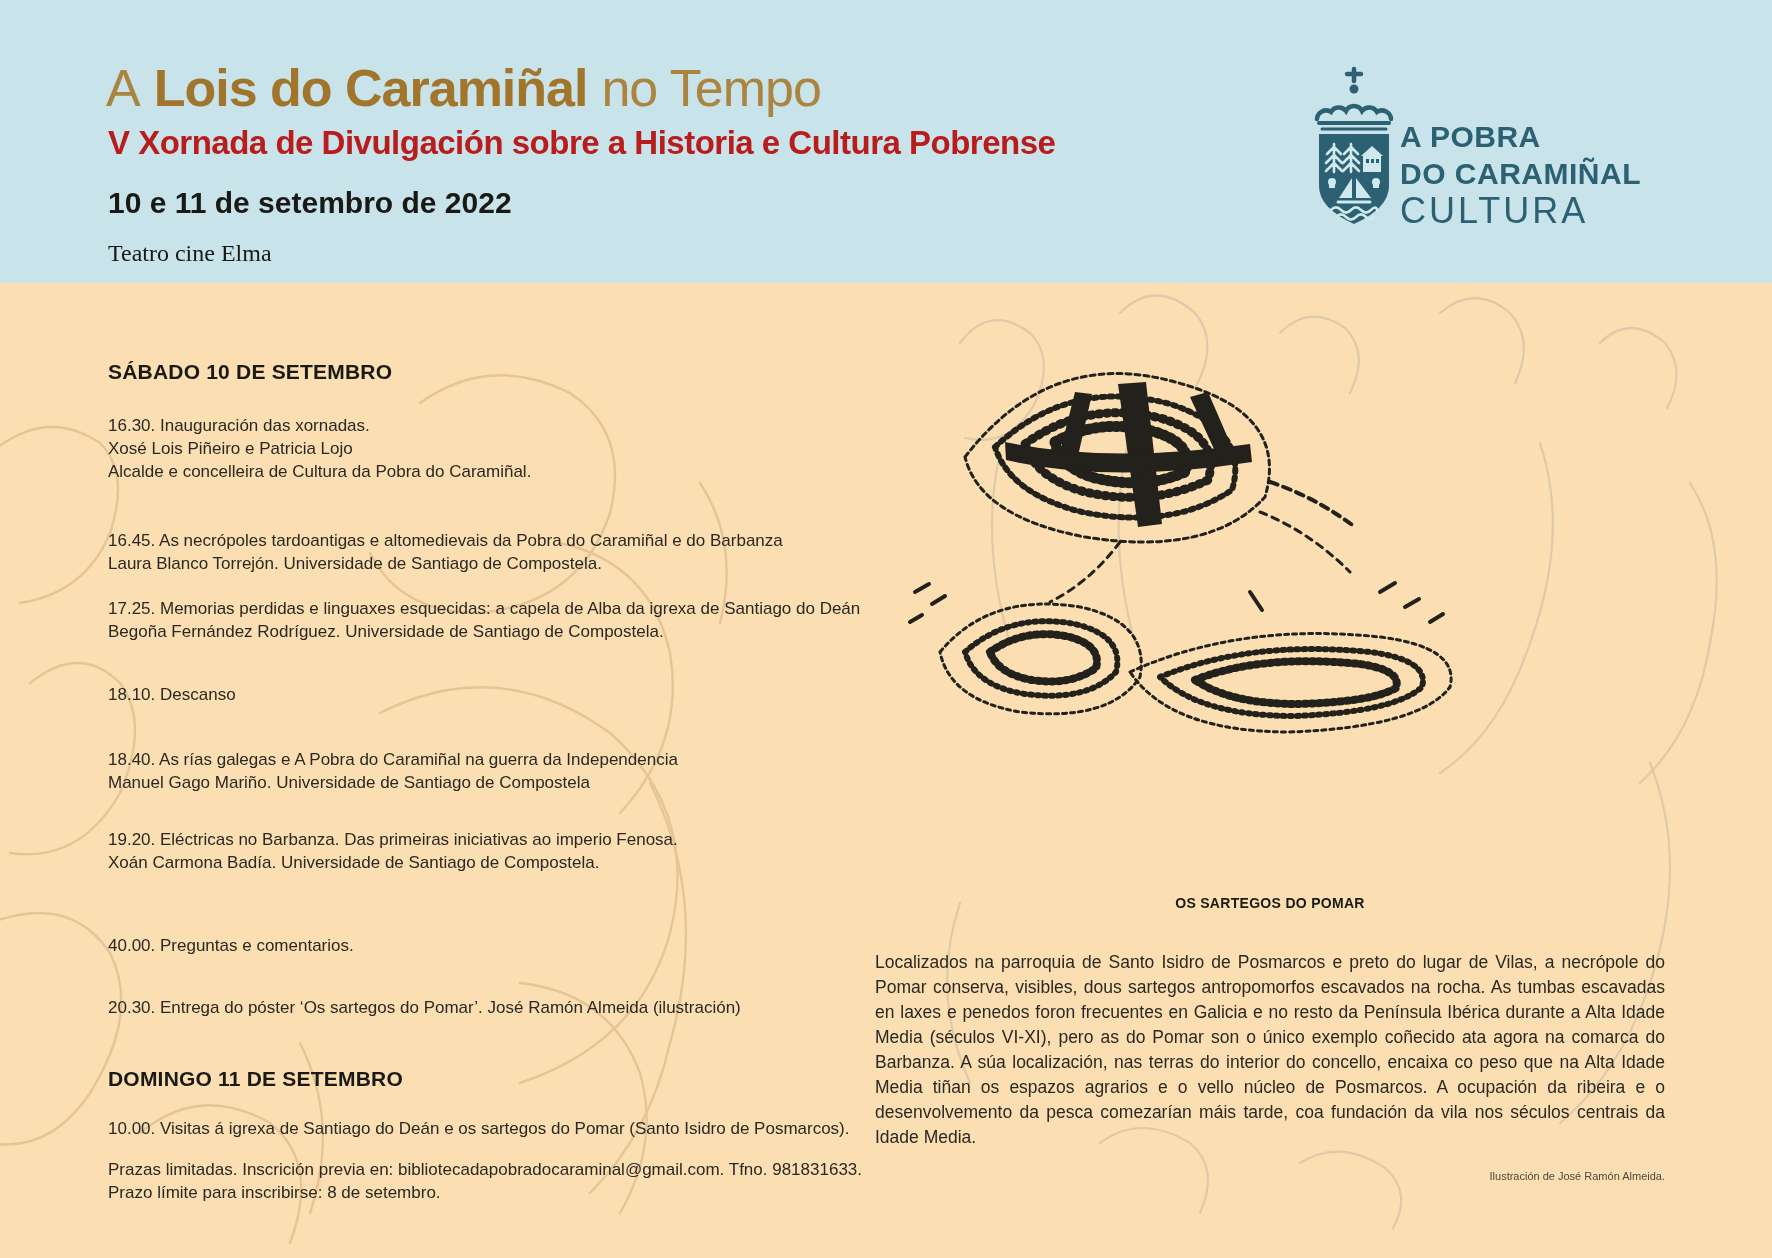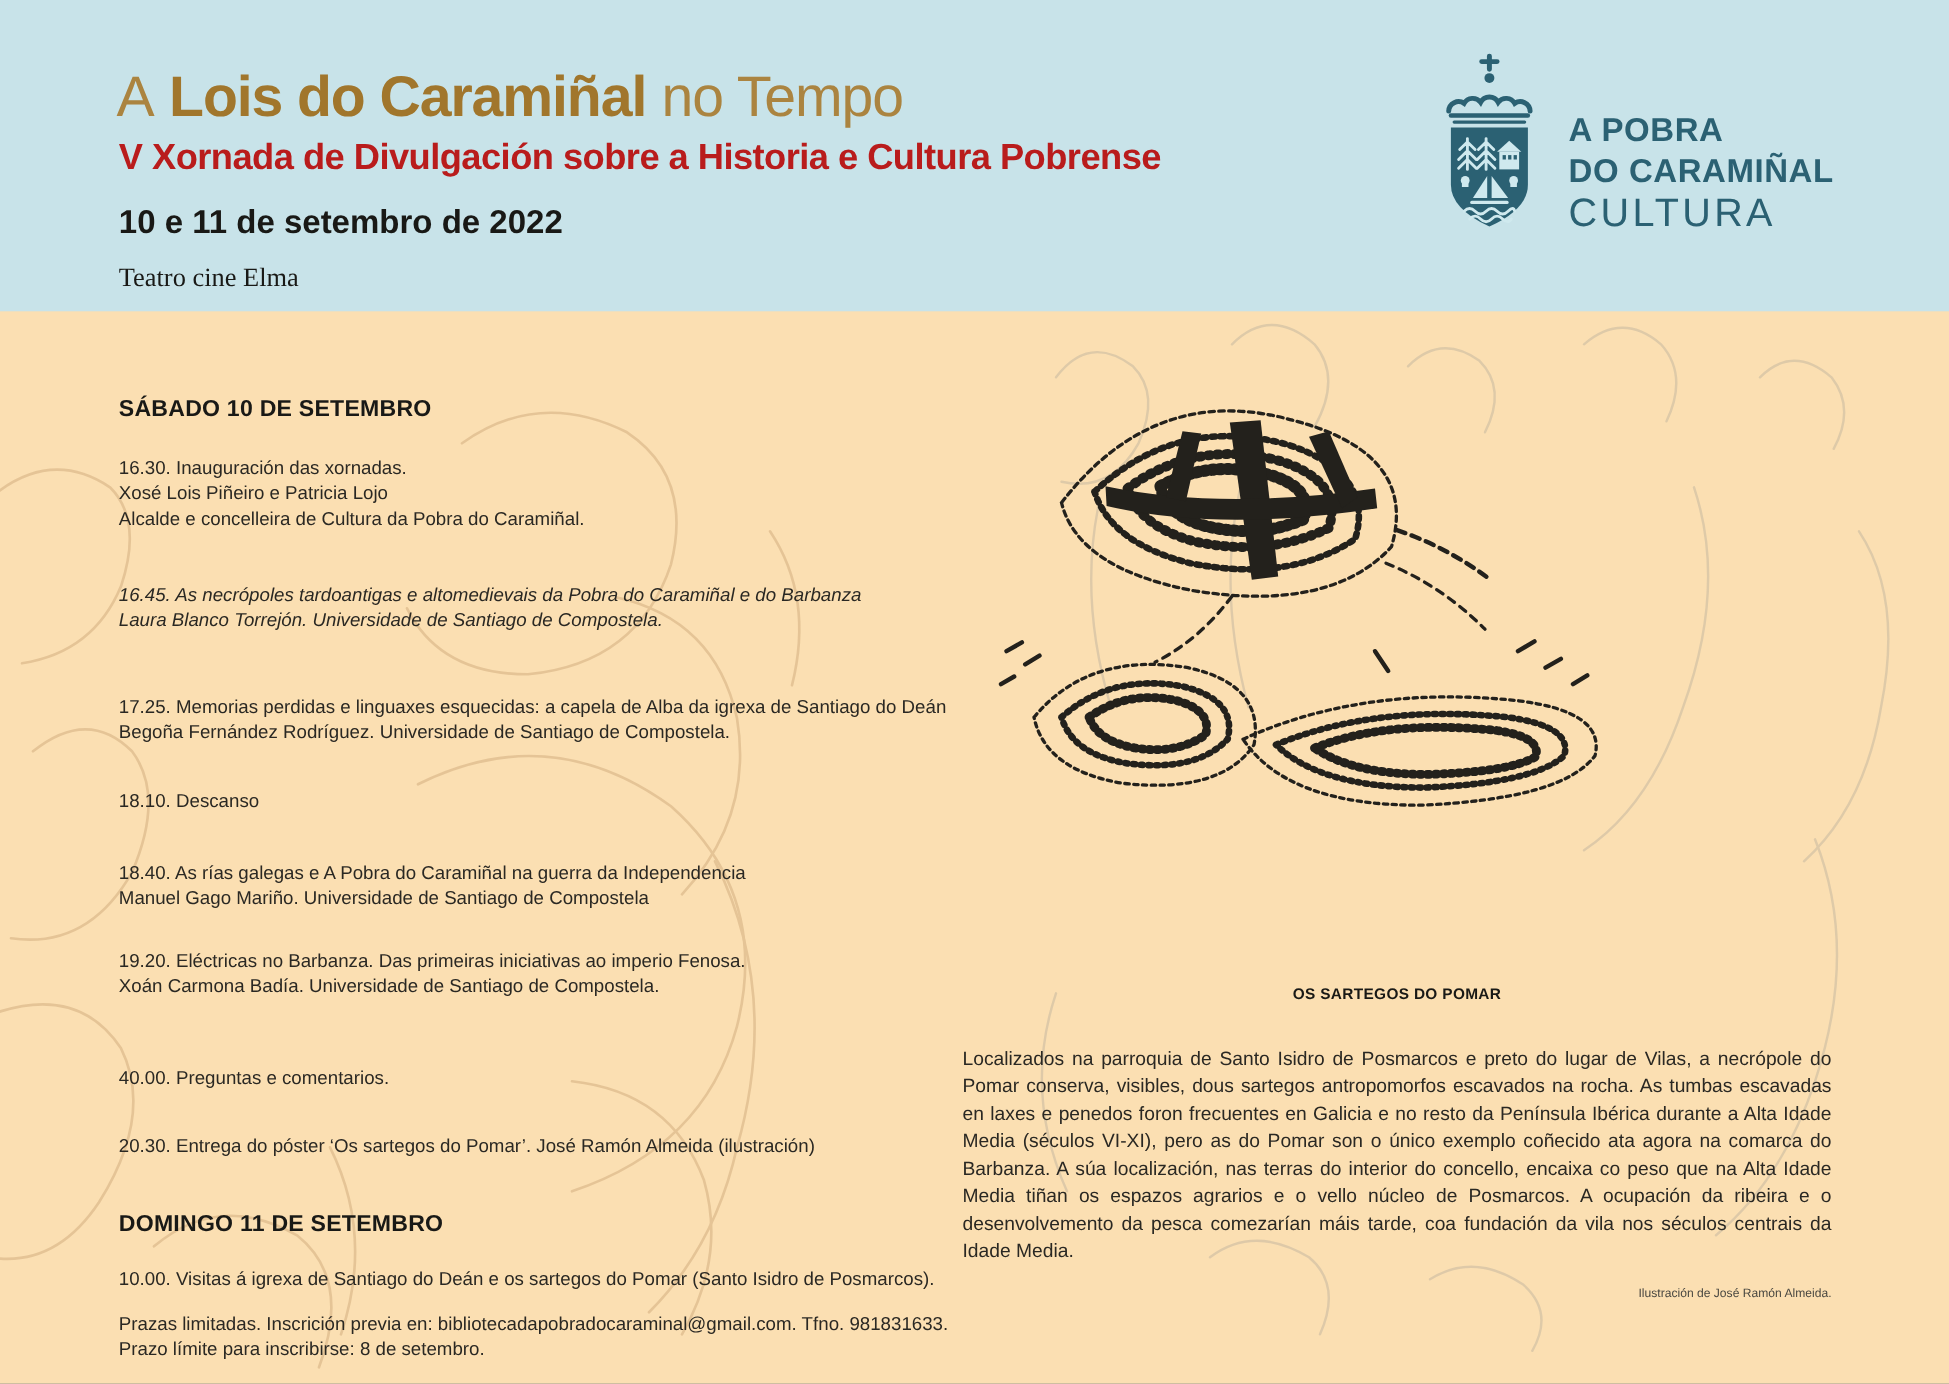--- a/index.html
+++ b/index.html
@@ -12,21 +12,21 @@
   
   .header{position:absolute;left:0;top:0;width:1772px;height:283px;background:#c8e3e9;}
   .title{position:absolute;left:106px;top:58px;display:flex;align-items:baseline;gap:14px;
          font-size:52px;letter-spacing:-1px;white-space:nowrap;}
   .t-light{color:#ab8440;font-weight:400;}
   .t-bold{color:#a1762c;font-weight:800;}
   .subtitle{position:absolute;left:108px;top:124px;font-size:33px;font-weight:800;
             letter-spacing:-0.5px;color:#b91c1c;white-space:nowrap;}
   .dates{position:absolute;left:108px;top:186px;font-size:30px;font-weight:700;color:#191916;}
   .venue{position:absolute;left:108px;top:240px;font-size:24px;font-weight:400;color:#191916;font-family:Liberation Serif, serif;}
-  .logo{position:absolute;left:1308px;top:48px;display:flex;gap:26px;}
+  .logo{position:absolute;left:1308px;top:66px;display:flex;}
   .logo-text{margin-top:52px;line-height:37px;color:#2b6173;white-space:nowrap;}
   .logo-line-bold{font-size:30px;font-weight:800;letter-spacing:0.5px;}
   .logo-line-light{font-size:36px;font-weight:400;letter-spacing:3px;}
   
   .bg-sketch{position:absolute;left:0;top:283px;width:1772px;height:975px;}
   .schedule{position:absolute;left:108px;top:360px;width:780px;}
   .day-heading{font-size:21px;font-weight:700;letter-spacing:0.2px;color:#191916;}
   .item{font-size:17px;line-height:23px;color:#2a2823;}
   .line{white-space:nowrap;}
   .feature-illus{position:absolute;left:820px;top:292px;width:700px;height:480px;}
@@ -136,21 +136,21 @@
 
   <div class="schedule">
     <div class="day-heading" style="margin-bottom:30px;">SÁBADO 10 DE SETEMBRO</div>
 
     <div class="item" style="margin-bottom:46px;">
       <div class="line">16.30. Inauguración das xornadas.</div>
       <div class="line">Xosé Lois Piñeiro e Patricia Lojo</div>
       <div class="line">Alcalde e concelleira de Cultura da Pobra do Caramiñal.</div>
     </div>
 
-    <div class="item" style="margin-bottom:56px;font-style:italic;">
+    <div class="item" style="margin-bottom:22px;">
       <div class="line">16.45. As necrópoles tardoantigas e altomedievais da Pobra do Caramiñal e do Barbanza</div>
       <div class="line">Laura Blanco Torrejón. Universidade de Santiago de Compostela.</div>
     </div>
 
     <div class="item" style="margin-bottom:40px;">
       <div class="line">17.25. Memorias perdidas e linguaxes esquecidas: a capela de Alba da igrexa de Santiago do Deán</div>
       <div class="line">Begoña Fernández Rodríguez. Universidade de Santiago de Compostela.</div>
     </div>
 
     <div class="item" style="margin-bottom:42px;">

